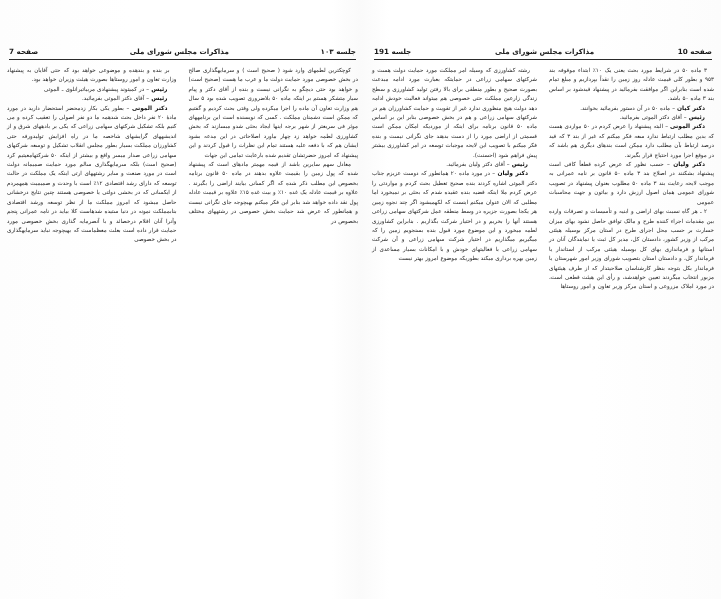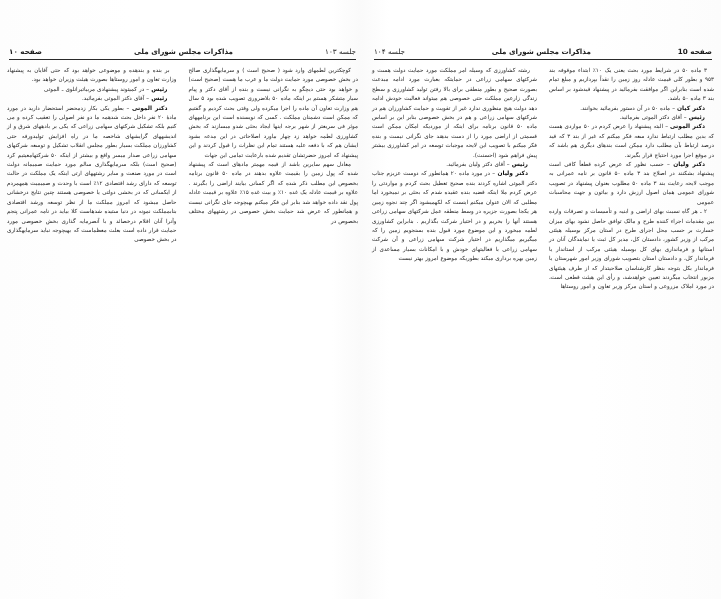--- a/index.html
+++ b/index.html
@@ -42,21 +42,21 @@
   }
   .runhead .rh-cell{
     font-size:7.2px;
     color:#1b1b1b;
     letter-spacing:.2px;
     white-space:nowrap;
     line-height:1;
     padding-bottom:3px;
     filter:blur(.18px);
   }
-  .rh-session{font-weight:400;margin-top:19px;}
+  .rh-session{font-weight:700;margin-top:19px;}
   .rh-title{font-weight:700;font-size:7.6px;}
   .rh-page{font-weight:700;}
   .rule{
     position:absolute;
     left:2px;right:2px;bottom:0;
     height:1px;
     background:#2a2a2a;
   }
   .rule.full{left:2px;right:2px;}
 
@@ -87,21 +87,21 @@
 
 <div id="scan"></div>
 
 <div id="spread">
 
   <div class="page page-left">
 
     <div class="runhead">
       <div class="rh-cell rh-page">صفحه 10</div>
       <div class="rh-cell rh-title">مذاکرات مجلس شورای ملی</div>
-      <div class="rh-cell rh-session">جلسه ۱۰۴</div>
+      <div class="rh-cell rh-session">جلسه 191</div>
       <div class="rule full"></div>
     </div>
 
     <div class="cols">
       <div class="col">
           <p>۳ ماده ۵۰ در شرایط مورد بحث یعنی یک ۱۰٪ ابتداء موقوفه بند ۹۵۳ و بطور کلی قیمت عادله روز زمین را نقداً بپردازیم و مبلغ تمام شده است بنابراین اگر موافقت بفرمائید در پیشنهاد قیدشود بر اساس بند ۳ ماده ۵۰ باشد.</p>
           <p class="sp"><span class="spk">دکتر کیان</span> – ماده ۵۰ در آن دستور بفرمائید بخوانند.</p>
           <p class="sp"><span class="spk">رئیس</span> – آقای دکتر الموتی بفرمائید.</p>
           <p class="sp"><span class="spk">دکتر الموتی</span> – البته پیشنهاد را عرض کردم در ۵۰ مواردی هست که بدین مطلب ارتباط ندارد سعه فکر میکنم که غیر از بند ۳ که قید درصد ارتباط بآن مطلب دارد ممکن است بندهای دیگری هم باشد که در موقع اجرا مورد احتیاج قرار بگیرند.</p>
           <p class="sp"><span class="spk">دکتر ولیان</span> – حسب نظور که عرض کرده قطعاً کافی است پیشنهاد بشکنند در اصلاح بند ۳ ماده ۵۰ قانون بر نامه عمرانی به موجب لایحه رعایت بند ۳ ماده ۵۰ مطلوب بعنوان پیشنهاد در تصویب شورای عمومی همان اصول ارزش دارد و بیاتون و جهت محاسبات عمومی</p>
@@ -115,21 +115,21 @@
     </div>
   </div>
 
   <div class="gutter"></div>
 
   <div class="page page-right">
 
     <div class="runhead">
       <div class="rh-cell rh-session">جلسه ۱۰۳</div>
       <div class="rh-cell rh-title">مذاکرات مجلس شورای ملی</div>
-      <div class="rh-cell rh-page">صفحه ۱۰</div>
+      <div class="rh-cell rh-page">صفحه 7</div>
       <div class="rule full"></div>
     </div>
 
     <div class="cols">
       <div class="col">
           <p>کوچکترین لطمهای وارد شود ( صحیح است ) و سرمایهگذاری صالح در بخش خصوصی مورد حمایت دولت ما و عرب ما هست (صحیح است) و خواهد بود حتی دیچگو به نگرانی نیست و بنده از آقای دکتر و پیام سیار متشکر هستم بر اینکه ماده ۵۰ بلاضروری تصویب شده بود ۵ سال هم وزارت تعاون آن ماده را اجرا میکرده ولی وقتی بحث کردیم و گفتیم که ممکن است دشمنان مملکت . کسی که نویسنده است این برنامههای موثر فی سریعتر از شهر برجه اینها ایجاد بحثی شدو مبسازند که بخش کشاورزی لطمه خواهد زد چهار بیاورد اصلاحاتی در این مدعه بشود ایشان هم که با دفعه علیه هستند تمام این نظرات را قبول کردند و این پیشنهاد که امروز حضرتشان تقدیم شده بارعایت تمامی این جهات</p>
           <p>معادل سهم سایرین باشد از قیمه مهمتر مادهای است که پیشنهاد شده که پول زمین را بقیمت علاوه بدهند در ماده ۵۰ قانون برنامه بخصوص این مطلب ذکر شده که اگر کسانی بیایند اراضی را بگیرند . علاوه بر قیمت عادله یک غده ۱۰٪ و بیت غده ۱۵٪ علاوه بر قیمت عادله پول نقد داده خواهد شد بنابر این فکر میکنم بهیچوجه جای نگرانی نیست و همانطور که عرض شد حمایت بخش خصوصی در رشتههای مختلف بخصوص در</p>
         </div>
       <div class="col">
           <p>بر بنده و بندهده و موضوعی خواهد بود که حتی آقایان به پیشنهاد وزارت تعاون و امور روستاها بصورت هیئت وزیران خواهد بود.</p>

